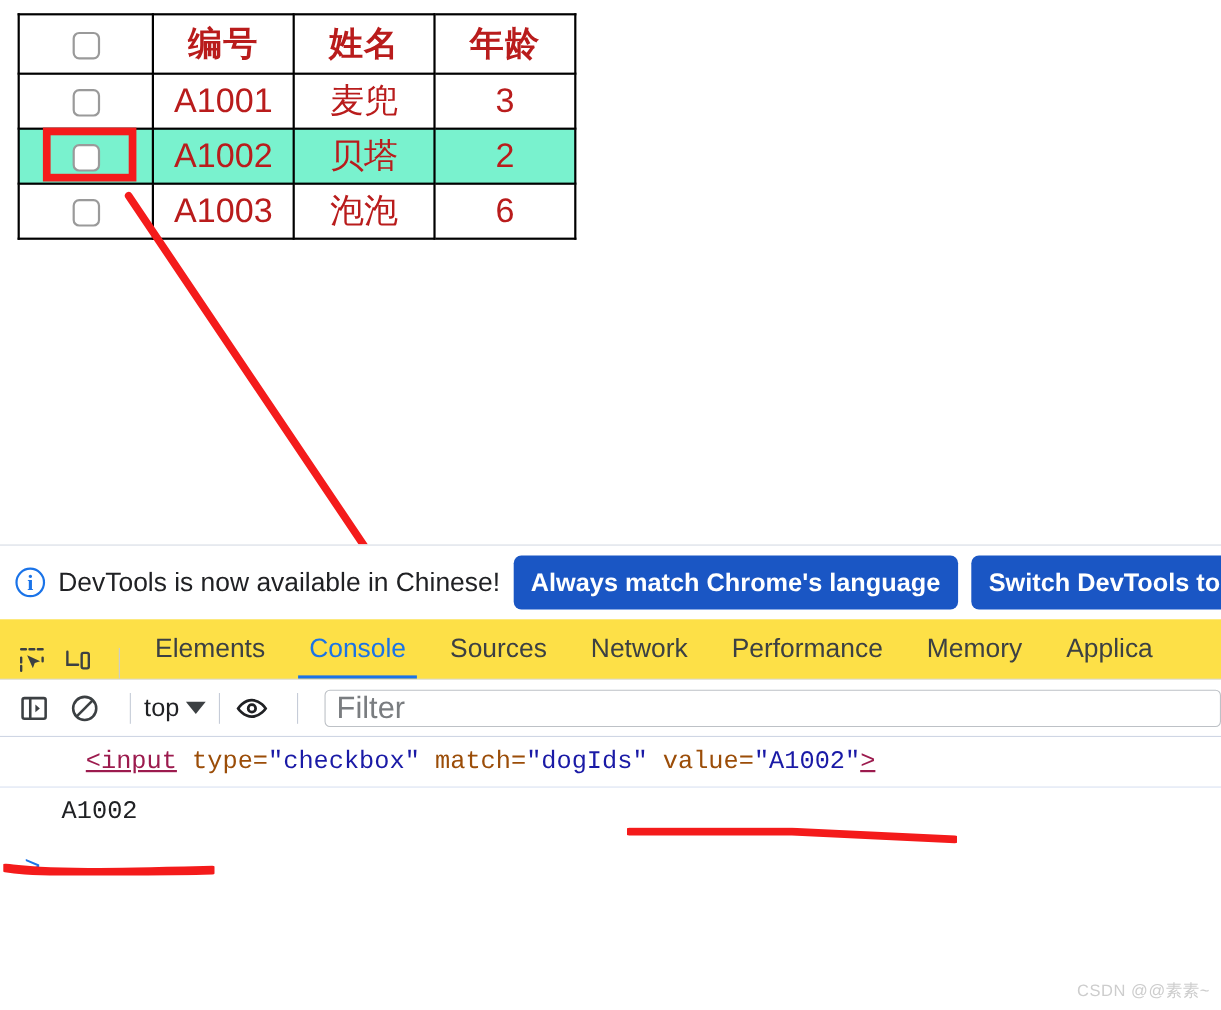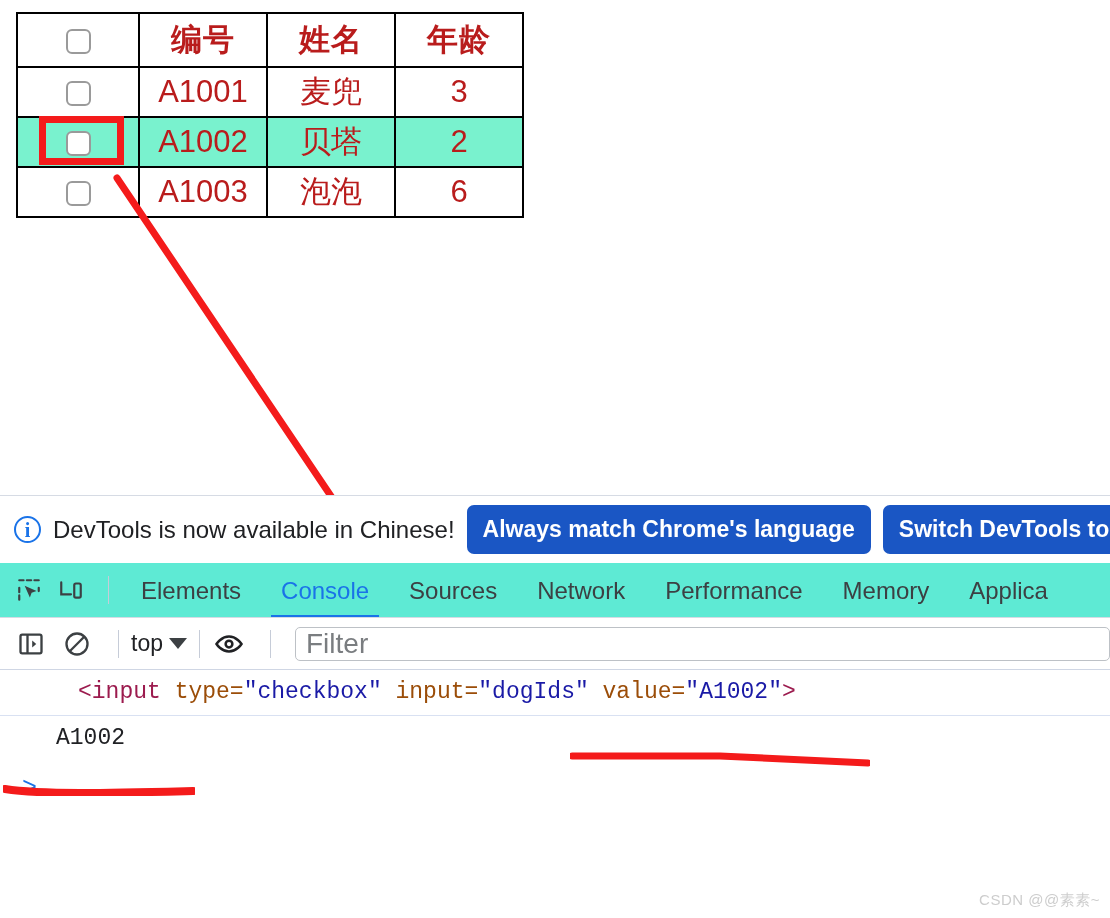--- a/index.html
+++ b/index.html
@@ -92,23 +92,23 @@
     font-family: "Liberation Sans", sans-serif;
     font-size: 23px; font-weight: bold;
     padding: 11px 16px;
     white-space: nowrap;
     cursor: pointer;
   }
 
   .dt-tabs {
     position: relative;
     height: 55px;
-    background: #5eead4;
+    background: #fde047;
     border-bottom: 1px solid #d6dbe4;
-    display: flex; align-items: center;
+    display: flex; align-items: flex-end;
     padding-left: 12px;
     overflow: hidden;
   }
   .tool-icon {
     width: 34px; height: 34px;
     margin-right: 8px;
     display: flex; align-items: center; justify-content: center;
     color: #3c4043;
     cursor: pointer;
   }
@@ -157,21 +157,21 @@
   .dt-console { position: relative; background: #fff; height: 238px; overflow: hidden; }
   .console-row {
     position: relative;
     padding: 8px 0 8px 78px;
     font-family: "Liberation Mono", monospace;
     font-size: 23px;
     line-height: 1.25;
     white-space: nowrap;
   }
   .console-row.result { border-top: 1px solid #d9e1f2; padding-left: 56px; }
-  .tok-tag   { color: #9c1b4e; }
+  .tok-tag   { color: #9c1b4e; text-decoration: underline; }
   .tok-attr  { color: #9b4d08; }
   .tok-val   { color: #1a1aa6; }
   .result-text { color: #202124; }
   .prompt-row {
     position: absolute;
     left: 22px; top: 104px;
     font-family: "Liberation Mono", monospace;
     font-size: 25px;
     color: #1a73e8;
   }
@@ -302,21 +302,21 @@
         </svg>
       </div>
       <div class="divider-v"></div>
       <div class="filter-box">
         <span>Filter</span>
       </div>
     </div>
 
     <div class="dt-console">
       <div class="console-row">
-        <span class="tok-tag">&lt;input</span><span class="tok-attr"> type=</span><span class="tok-val">"checkbox"</span><span class="tok-attr"> input=</span><span class="tok-val">"dogIds"</span><span class="tok-attr"> value=</span><span class="tok-val">"A1002"</span><span class="tok-tag">&gt;</span>
+        <span class="tok-tag">&lt;input</span><span class="tok-attr"> type=</span><span class="tok-val">"checkbox"</span><span class="tok-attr"> match=</span><span class="tok-val">"dogIds"</span><span class="tok-attr"> value=</span><span class="tok-val">"A1002"</span><span class="tok-tag">&gt;</span>
       </div>
       <div class="console-row result">
         <span class="result-text">A1002</span>
       </div>
       <div class="prompt-row">&gt;</div>
     </div>
 
   </div>
 
   <svg class="underline-a" viewBox="0 0 192 11" preserveAspectRatio="none">

